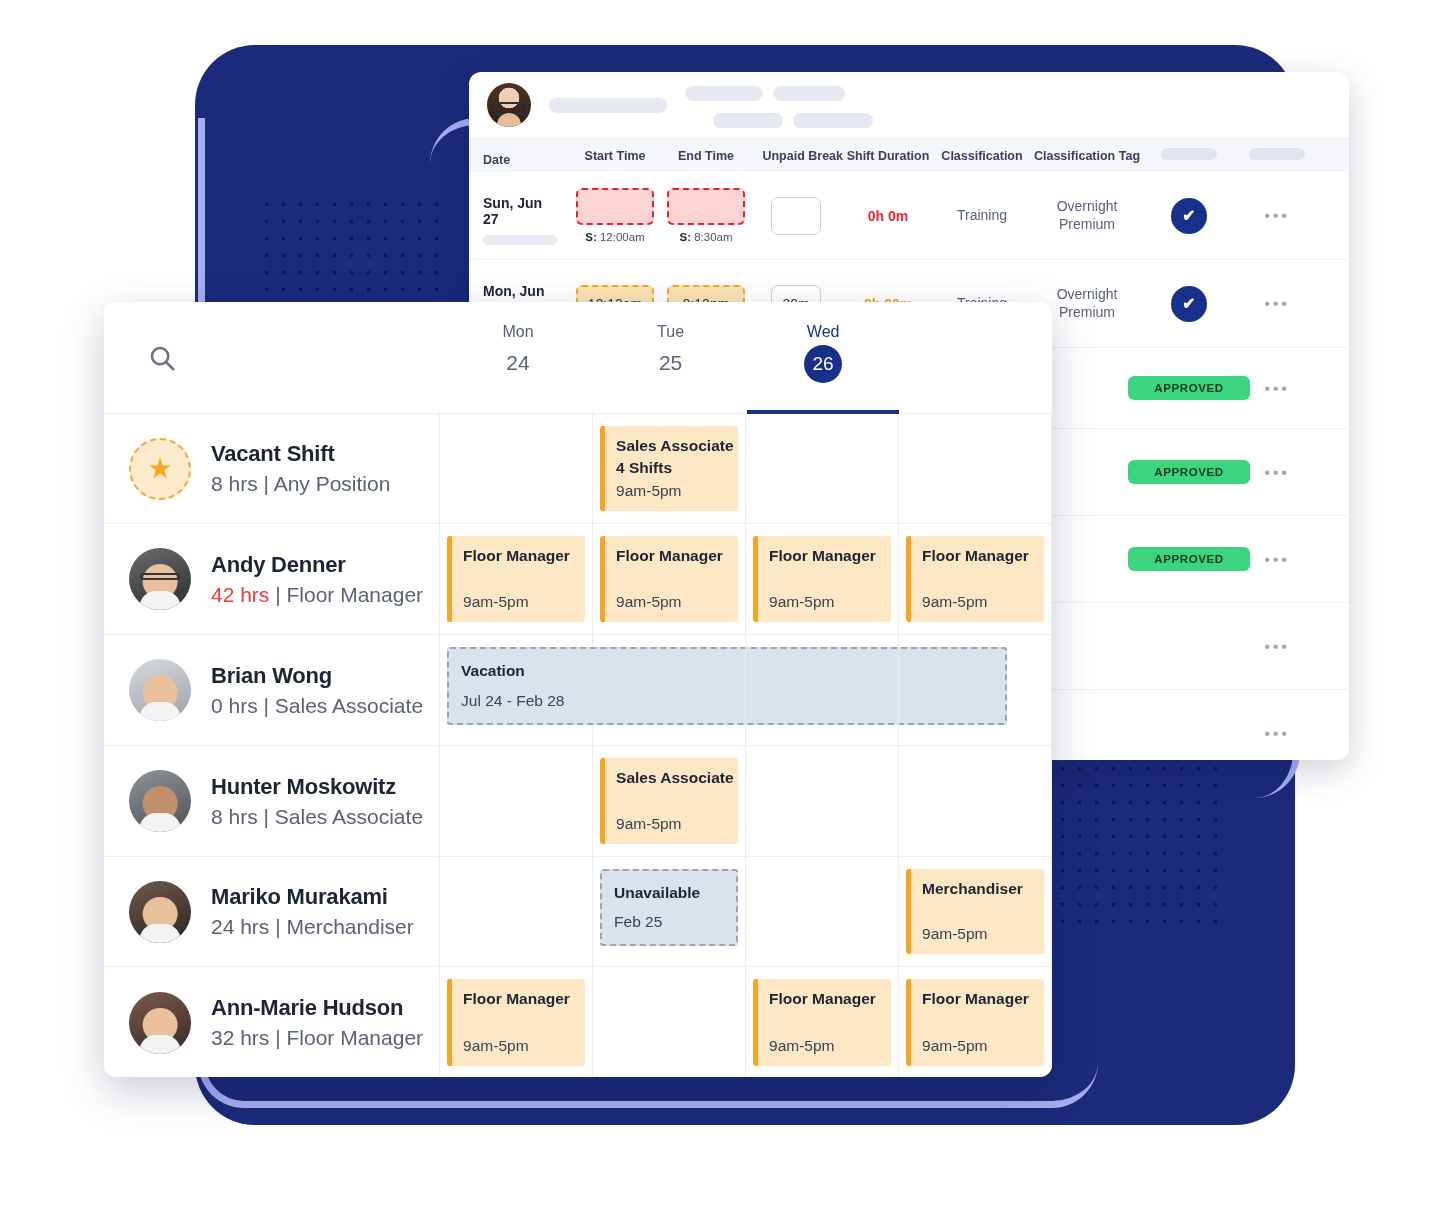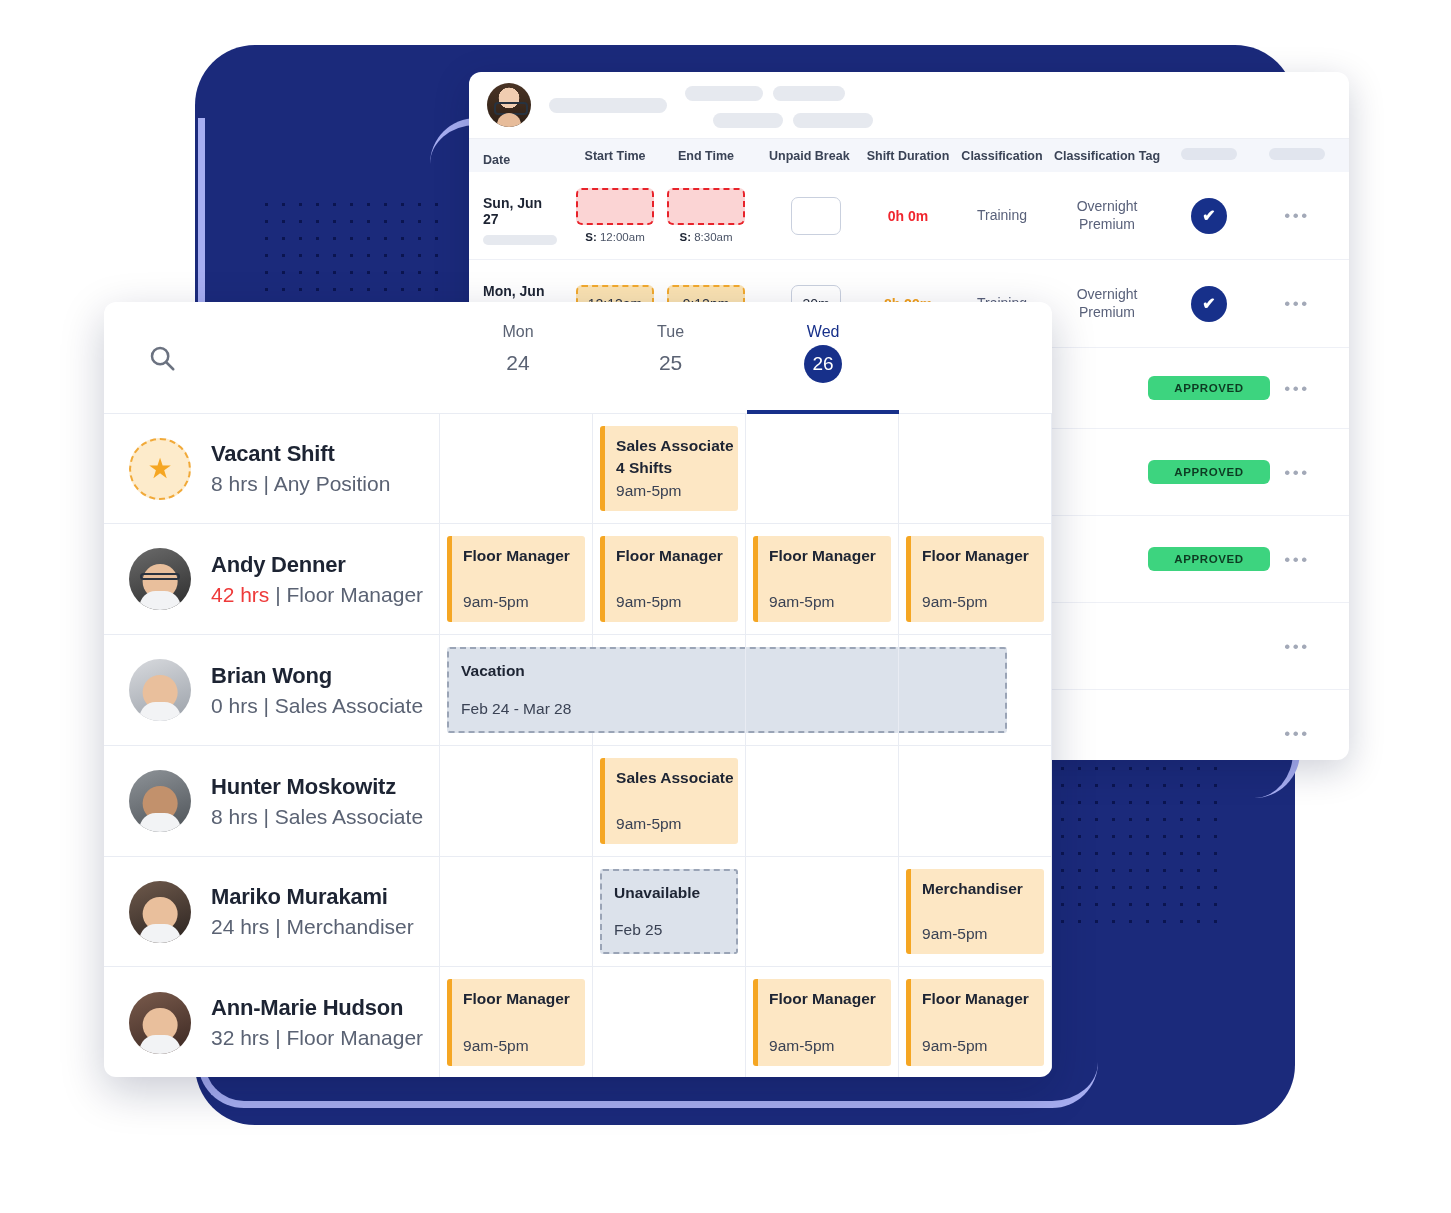--- a/index.html
+++ b/index.html
@@ -88,21 +88,21 @@
     height: 34px;
     background: #F4F6FB;
     font-size: 12.5px; color: #3A4356; font-weight: 600;
     border-top: 1px solid #EDEFF5;
   }
   .ts-head .c, .ts-row .c { flex: 0 0 auto; }
   .c-date  { width: 90px; padding-left: 14px; margin-top: 8px; }
   .c-bar   { width: 8px; }
   .c-start { width: 96px; text-align: center; }
   .c-end   { width: 86px; text-align: center; }
-  .c-break { width: 94px; text-align: left; margin-left: 20px; }
+  .c-break { width: 94px; text-align: right; }
   .c-dur   { width: 90px; text-align: center; }
   .c-class { width: 98px; text-align: center; }
   .c-tag   { width: 112px; text-align: center; }
   .c-ok    { width: 92px; text-align: center; }
   .c-more  { width: 84px; text-align: center; }
   .skel-head { width: 56px; height: 12px; border-radius: 7px; background: #E1E5EE; display:inline-block; }
 
   .ts-row {
     display: flex; align-items: stretch;
     border-bottom: 1px solid #EEF0F6;
@@ -201,21 +201,21 @@
     background: #FDE7C4; border-left: 5px solid #F5A623;
     border-radius: 3px;
     padding: 11px 0 11px 11px;
     display: flex; flex-direction: column; justify-content: space-between;
   }
   .shift-title { font-size: 15.5px; font-weight: 700; color: #1D2433; }
   .shift-sub { font-size: 15.5px; font-weight: 700; color: #1D2433; margin-top: 4px; }
   .shift-time { font-size: 15.5px; color: #3A4254; }
 
   .block-off {
-    position: absolute; left: 7px; top: 12px; bottom: 12px;
+    position: absolute; left: 7px; top: 12px; bottom: 20px;
     background: #DCE2EB; border: 2px dashed #9AA4B6; border-radius: 3px;
     padding: 13px 0 13px 12px;
     display: flex; flex-direction: column; justify-content: space-between;
   }
   .block-title { font-size: 15.5px; font-weight: 700; color: #1D2433; }
   .block-sub { font-size: 15.5px; color: #3A4254; }
 
   .vacant-ic {
     width: 62px; height: 62px; border-radius: 50%;
     background: #FDEBCB; border: 2px dashed #F1A938;
@@ -531,21 +531,21 @@
       <div class="sc-person">
         <div class="pav f2 face"></div>
         <div>
           <div class="pname">Brian Wong</div>
           <div class="pmeta"><span>0 hrs</span><span> | </span><span>Sales Associate</span></div>
         </div>
       </div>
       <div class="sc-cell" style="position:relative;">
         <div class="block-off" style="width:560px;">
           <div class="block-title">Vacation</div>
-          <div class="block-sub">Feb 24 - Mar 28</div>
+          <div class="block-sub">Jul 24 - Feb 28</div>
         </div>
       </div>
       <div class="sc-cell"></div>
       <div class="sc-cell"></div>
       <div class="sc-cell"></div>
     </div>
 
     <div class="sc-row tall">
       <div class="sc-person">
         <div class="pav f3 face dark"></div>

